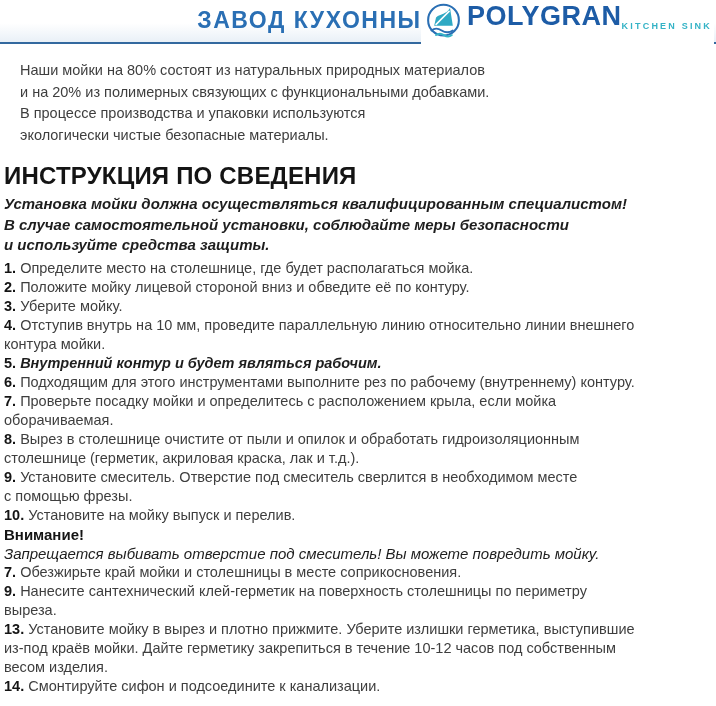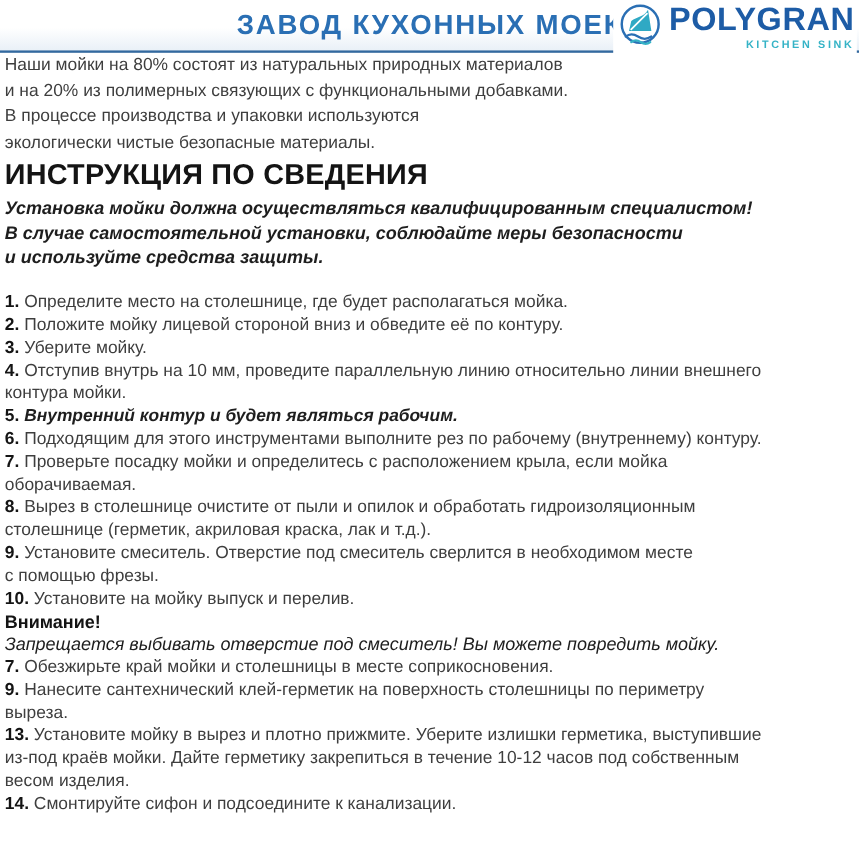--- a/index.html
+++ b/index.html
@@ -32,21 +32,21 @@
   .logo {
     position: absolute;
     right: 2px; top: 1px;
     display: flex;
     align-items: flex-start;
     gap: 3px;
     background: #ffffff;
     padding: 1px 2px;
   }
   .logo-icon { width: 41px; height: 42px; display: block; }
-  .logo-text { display: flex; flex-direction: column; align-items: flex-end; }
+  .logo-text { display: flex; flex-direction: row; align-items: flex-end; }
   .logo-name {
     font-size: 27px;
     font-weight: 800;
     color: #1d5ca6;
     letter-spacing: 0.5px;
     line-height: 29px;
   }
   .logo-subtitle {
     font-size: 9px;
     font-weight: 700;
@@ -60,28 +60,28 @@
   .section-heading {
     font-size: 24px;
     font-weight: 800;
     color: #141414;
     letter-spacing: 0.2px;
     line-height: 28px;
   }
   .heading-general { margin: 9px 0 4px; }
   .heading-install { margin: 2px 0 4px; }
   .general-paragraph {
-    margin: 0;
+    margin: 16px;
     font-size: 14.5px;
     line-height: 21.5px;
     color: #3e3e3e;
     white-space: pre-line;
   }
   .install-intro {
-    margin: 0 0 17px;
+    margin: 0 0 3px;
     font-size: 15px;
     font-weight: 700;
     font-style: italic;
     line-height: 20.5px;
     color: #1e1e1e;
     white-space: pre-line;
   }
   .step {
     margin: 0;
     font-size: 14.5px;

